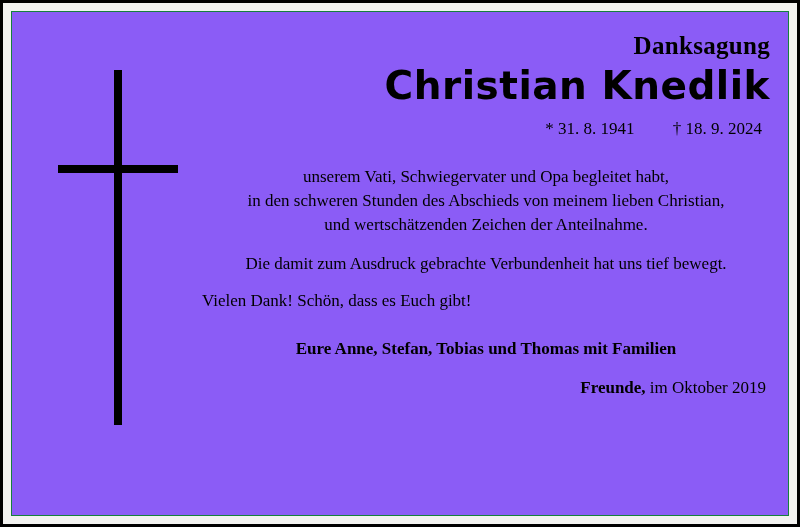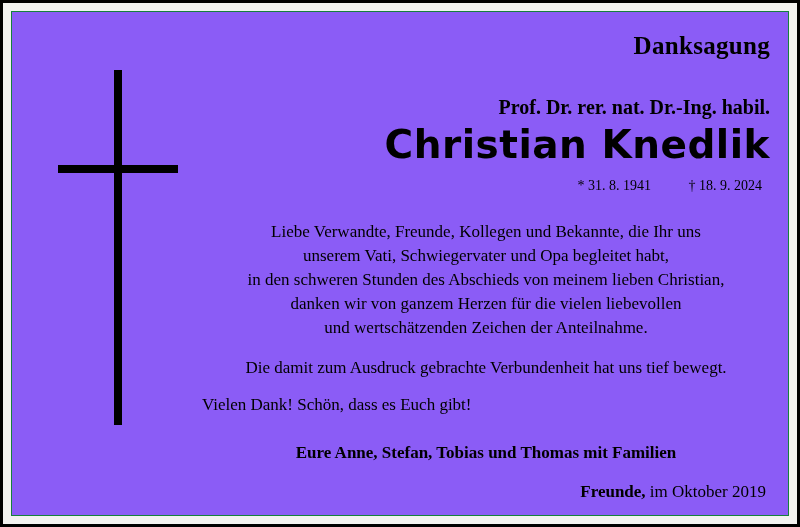--- a/index.html
+++ b/index.html
@@ -78,21 +78,21 @@
     text-align: right;
     font-family: "DejaVu Sans", sans-serif;
     font-weight: bold;
     font-size: 39px;
     letter-spacing: 0.5px;
     margin-top: 6px;
     line-height: 1.05;
   }
   .dates {
     text-align: right;
-    font-size: 14px;
+    font-size: 17px;
     margin-top: 12px;
     padding-right: 8px;
   }
   .dates .birth { margin-right: 34px; }
   .body-block {
     text-align: center;
     font-size: 17px;
     line-height: 1.42;
     margin-top: 26px;
   }
@@ -127,34 +127,31 @@
 
     <div class="cross-area">
       <div class="cross-vert"></div>
       <div class="cross-horz"></div>
     </div>
 
     <div class="content">
 
       <div class="title">Danksagung</div>
 
-      <div class="prof">Prof. Dr. rer. nat. Dr.-Ing. habil.</div>
 
       <div class="name">Christian Knedlik</div>
 
       <div class="dates">
         <span class="birth">* 31. 8. 1941</span>
         <span>† 18. 9. 2024</span>
       </div>
 
       <div class="body-block">
-        <div>Liebe Verwandte, Freunde, Kollegen und Bekannte, die Ihr uns</div>
         <div>unserem Vati, Schwiegervater und Opa begleitet habt,</div>
         <div>in den schweren Stunden des Abschieds von meinem lieben Christian,</div>
-        <div>danken wir von ganzem Herzen für die vielen liebevollen</div>
         <div>und wertschätzenden Zeichen der Anteilnahme.</div>
       </div>
 
       <div class="para2">Die damit zum Ausdruck gebrachte Verbundenheit hat uns tief bewegt.</div>
 
       <div class="para3">Vielen Dank! Schön, dass es Euch gibt!</div>
 
       <div class="family">Eure Anne, Stefan, Tobias und Thomas mit Familien</div>
 
       <div class="place">

